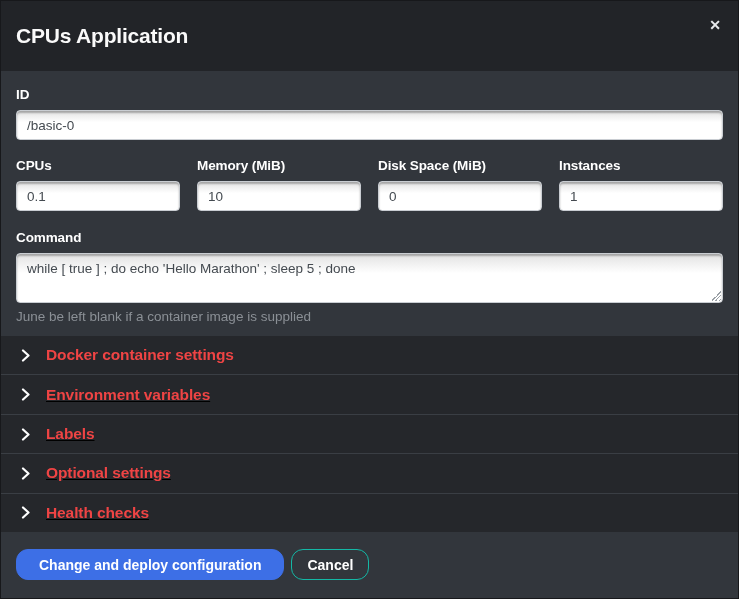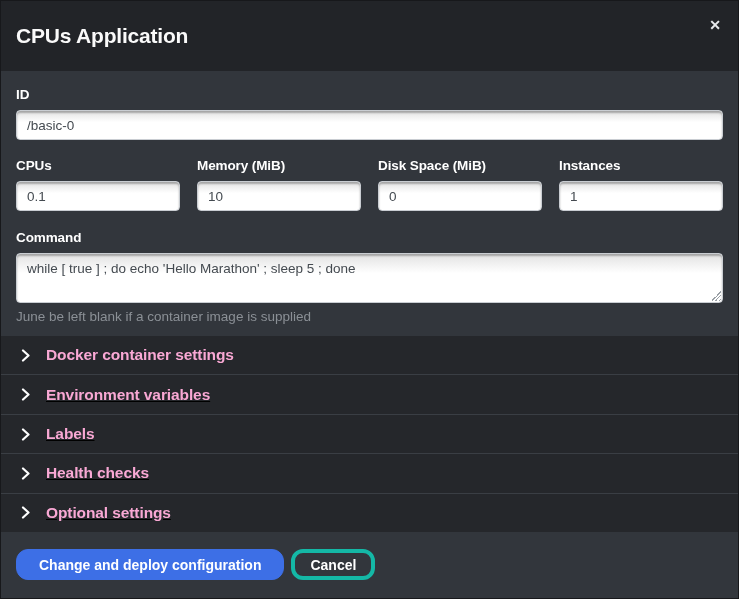--- a/index.html
+++ b/index.html
@@ -99,21 +99,21 @@
     padding-left: 20px;
     cursor: pointer;
   }
   .accordion-row + .accordion-row { border-top: 1px solid #3a3e44; text-decoration: underline; }
   .chevron {
     width: 10px; height: 12px; flex: 0 0 10px;
     display: inline-flex; align-items: center;
   }
   .chevron svg { display: block; }
   .accordion-label {
-    color: #f9a8d4; font-size: 15.5px; font-weight: 700;
+    color: #ef4444; font-size: 15.5px; font-weight: 700;
     margin-left: 15px; letter-spacing: -0.1px;
   }
 
   
   .modal-footer {
     flex: 1 1 auto;
     background: #32363c;
     padding: 17px 15px 0 15px;
     display: flex; align-items: flex-start;
   }
@@ -127,21 +127,21 @@
   }
   .btn-primary {
     background: #3d6fe6;
     color: #ffffff;
     border: 1px solid #3d6fe6;
     padding: 0 22px;
   }
   .btn-cancel {
     background: transparent;
     color: #ffffff;
-    border: 4px solid #14b8a6;
+    border: 1px solid #14b8a6;
     padding: 0 15px;
     margin-left: 7px;
   }
 </style>
 </head>
 <body>
 
 <div class="modal">
 
   <div class="modal-header">
@@ -214,30 +214,30 @@
       </span>
       <span class="accordion-label">Labels</span>
     </div>
 
     <div class="accordion-row">
       <span class="chevron">
         <svg width="9" height="13" viewBox="0 0 9 13">
             <polyline points="2,1.5 7.5,6.5 2,11.5" fill="none" stroke="#ffffff" stroke-width="2.2" stroke-linecap="round" stroke-linejoin="round"></polyline>
           </svg>
       </span>
+      <span class="accordion-label">Optional settings</span>
+    </div>
+
+    <div class="accordion-row">
+      <span class="chevron">
+        <svg width="9" height="13" viewBox="0 0 9 13">
+            <polyline points="2,1.5 7.5,6.5 2,11.5" fill="none" stroke="#ffffff" stroke-width="2.2" stroke-linecap="round" stroke-linejoin="round"></polyline>
+          </svg>
+      </span>
       <span class="accordion-label">Health checks</span>
-    </div>
-
-    <div class="accordion-row">
-      <span class="chevron">
-        <svg width="9" height="13" viewBox="0 0 9 13">
-            <polyline points="2,1.5 7.5,6.5 2,11.5" fill="none" stroke="#ffffff" stroke-width="2.2" stroke-linecap="round" stroke-linejoin="round"></polyline>
-          </svg>
-      </span>
-      <span class="accordion-label">Optional settings</span>
     </div>
 
   </div>
 
   <div class="modal-footer">
     <button class="btn btn-primary">Change and deploy configuration</button>
     <button class="btn btn-cancel">Cancel</button>
   </div>
 
 </div>

